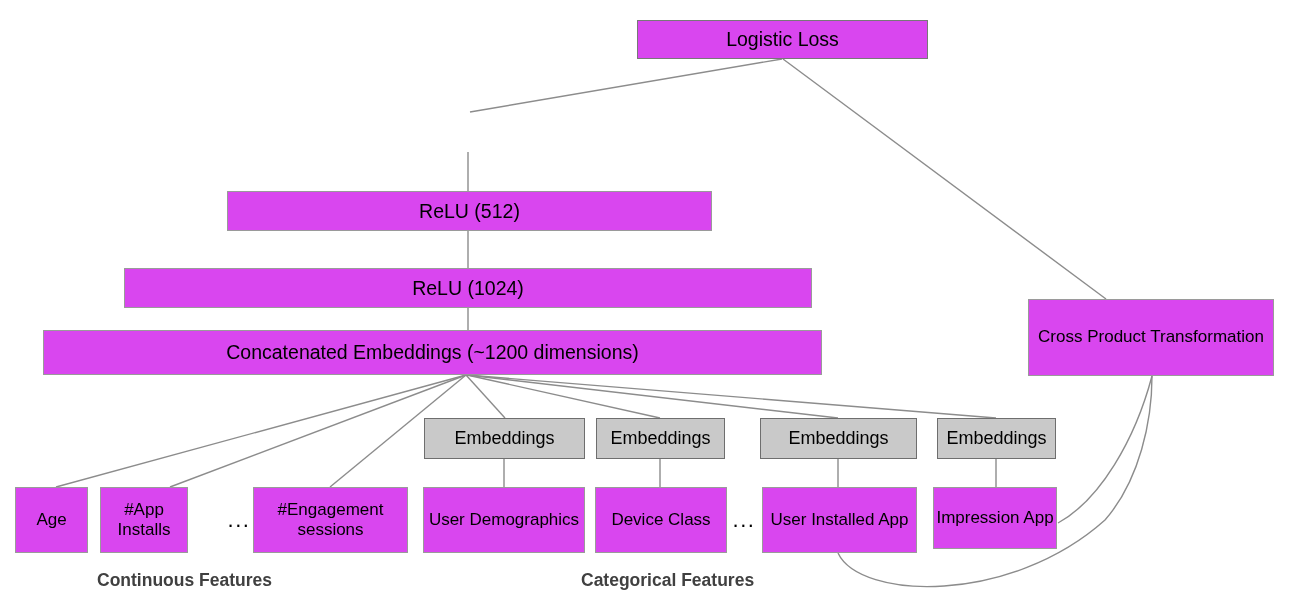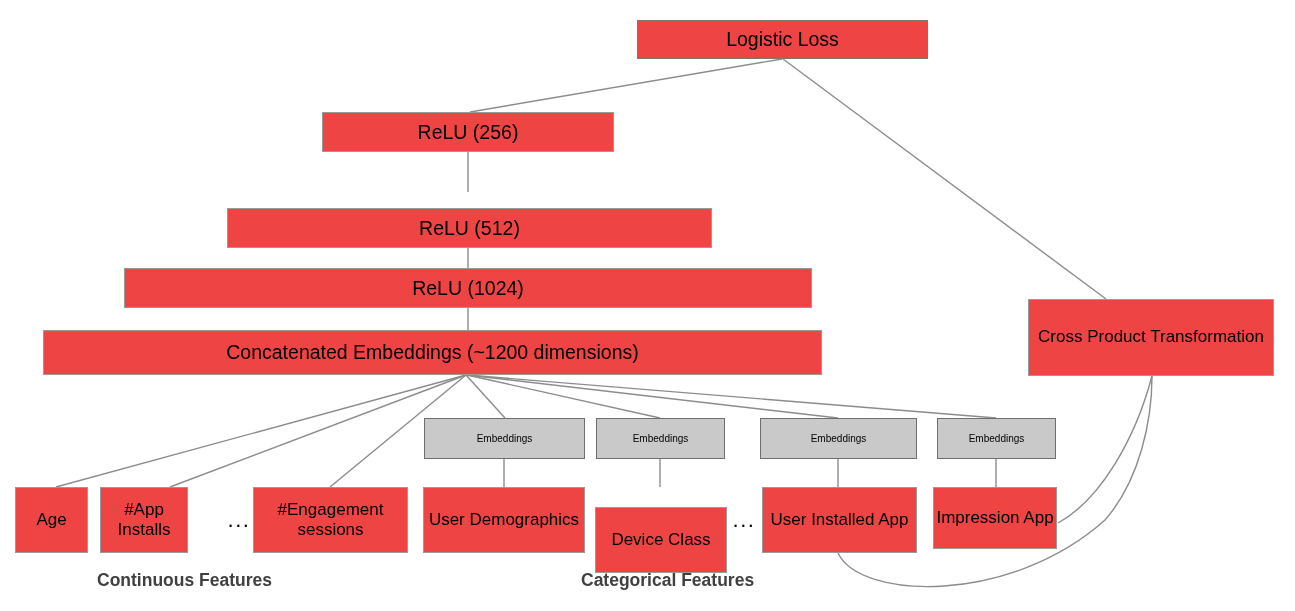--- a/index.html
+++ b/index.html
@@ -34,33 +34,33 @@
     align-items: center;
     justify-content: center;
     text-align: center;
     line-height: 1.18;
     border: 1px solid #808080;
     background: #f2f2f2;
     color: #000000;
     z-index: 2;
   }
   .node.light {
-    background: #ef4444;
+    background: #d946ef;
     border: 1px solid #9a9a9a;
   }
   .node.shaded {
     background: #c9c9c9;
     border: 1px solid #6e6e6e;
   }
   .node.loss {
     border: 1px solid #787878;
   }
   .n-lg { font-size: 19.5px; }
   .n-md { font-size: 17px; }
-  .n-sm { font-size: 10px; }
+  .n-sm { font-size: 18px; }
   .ellipsis {
     position: absolute;
     font-size: 22px;
     letter-spacing: 1.5px;
     color: #000000;
     z-index: 2;
     display: flex;
     align-items: center;
     justify-content: center;
   }
@@ -107,25 +107,22 @@
 
       <path d="M 838 553 C 860 600 1010 605 1105 520 C 1140 480 1152 420 1152 376"></path>
       <path d="M 1058 523 C 1100 500 1135 440 1152 376"></path>
     </g>
   </svg>
 
   <div class="node light loss n-lg" style="left:637px; top:20px; width:291px; height:39px;">
     <span>Logistic Loss</span>
   </div>
 
-  <div class="node light n-lg" style="left:322px; top:112px; width:292px; height:40px;">
-    <span>ReLU (256)</span>
-  </div>
 
-  <div class="node light n-lg" style="left:227px; top:208px; width:485px; height:40px;">
+  <div class="node light n-lg" style="left:227px; top:191px; width:485px; height:40px;">
     <span>ReLU (512)</span>
   </div>
 
   <div class="node light n-lg" style="left:124px; top:268px; width:688px; height:40px;">
     <span>ReLU (1024)</span>
   </div>
 
   <div class="node light n-lg" style="left:43px; top:330px; width:779px; height:45px;">
     <span>Concatenated Embeddings (~1200 dimensions)</span>
   </div>
@@ -158,21 +155,21 @@
     <span>...</span>
   </div>
 
   <div class="node light n-md" style="left:423px; top:487px; width:162px; height:66px;">
     <span>User Demographics</span>
   </div>
 
   <div class="node light n-md" style="left:253px; top:487px; width:155px; height:66px;">
     <span>#Engagement sessions</span>
   </div>
-  <div class="node light n-md" style="left:595px; top:487px; width:132px; height:66px;margin-top:20px;">
+  <div class="node light n-md" style="left:595px; top:487px; width:132px; height:66px;">
     <span>Device Class</span>
   </div>
 
   <div class="ellipsis" style="left:729px; top:505px; width:30px; height:30px;">
     <span>...</span>
   </div>
 
   <div class="node light n-md" style="left:762px; top:487px; width:155px; height:66px;">
     <span>User Installed App</span>
   </div>

